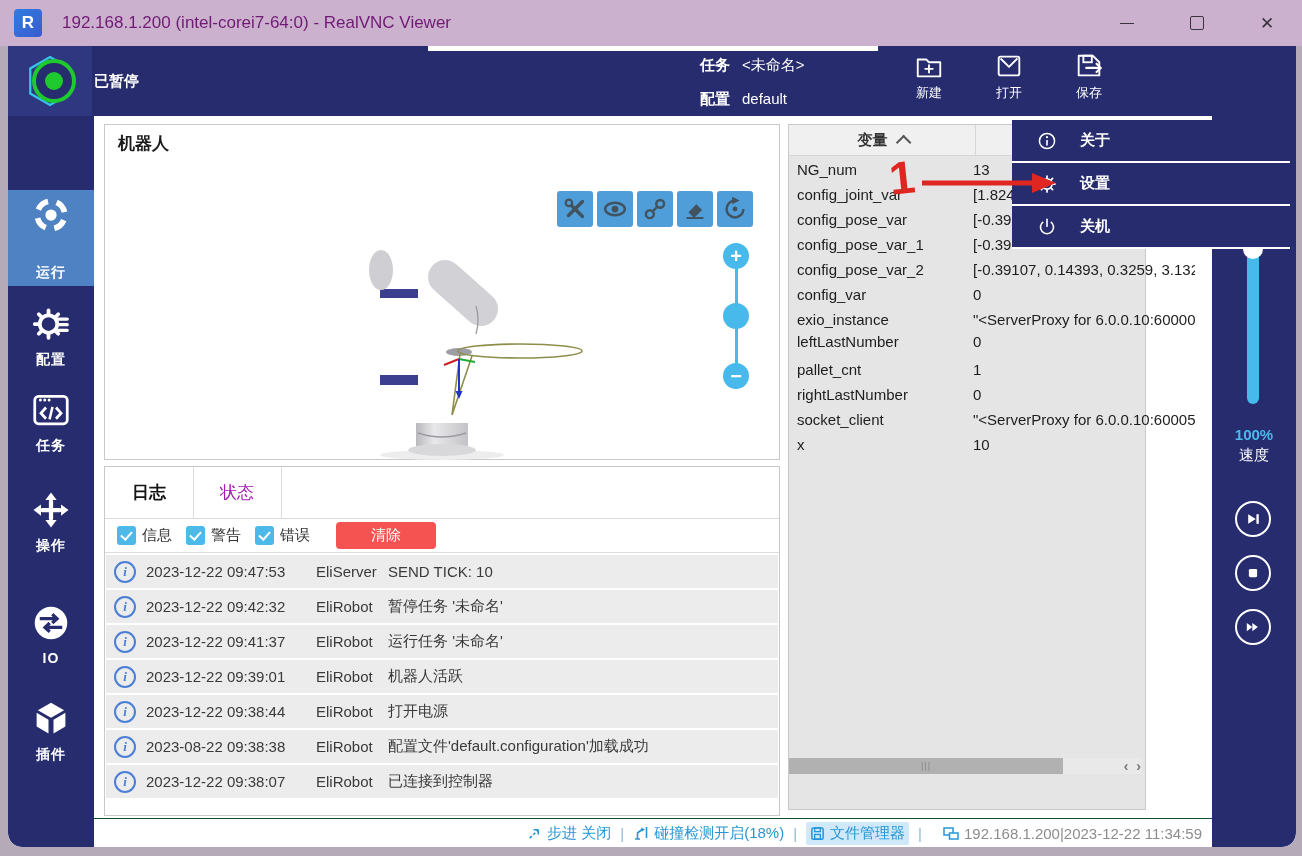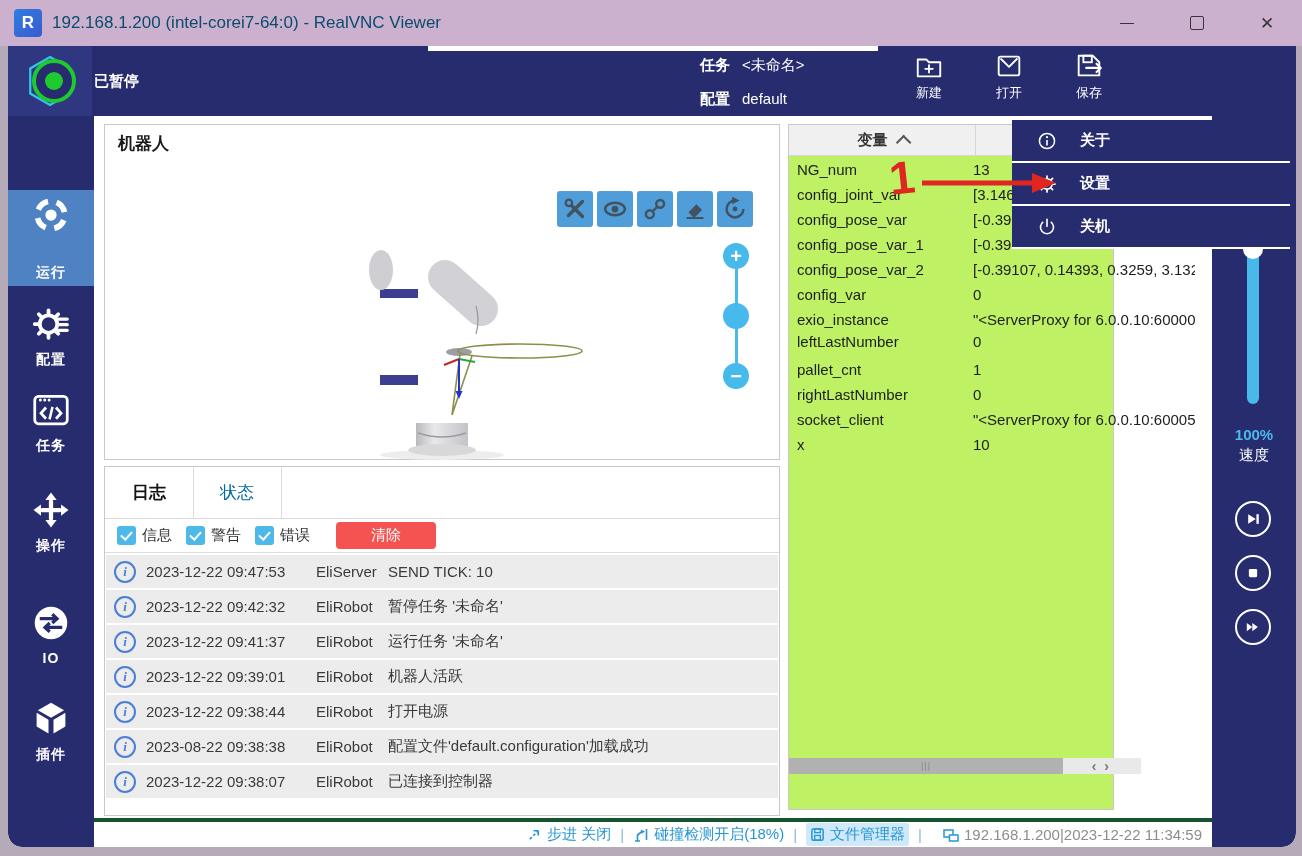--- a/index.html
+++ b/index.html
@@ -8,21 +8,21 @@
     background:#b5aab7;
     font-family:"Liberation Sans","DejaVu Sans",sans-serif;
     -webkit-font-smoothing:antialiased;
   }
   .abs{position:absolute;}
   
   .titlebar{left:0;top:0;width:1302px;height:46px;background:#cbb1cd;display:flex;align-items:center;}
   .vnc-icon{width:28px;height:28px;margin-left:14px;border-radius:4px;
     background:linear-gradient(135deg,#2f7de0,#3a5bd0);color:#fff;font-weight:bold;
     display:flex;align-items:center;justify-content:center;font-size:17px;}
-  .title-text{margin-left:10px;font-size:17px;color:#0c4a6e;}
+  .title-text{margin-left:20px;font-size:17px;color:#701a75;}
   .win-btns{position:absolute;right:0;top:0;height:46px;display:flex;align-items:center;}
   .win-btn{width:70px;height:46px;display:flex;align-items:center;justify-content:center;color:#3a3340;font-size:17px;}
   .max-glyph{width:12px;height:12px;border:1.6px solid #3a3340;border-radius:2px;}
   .min-glyph{width:14px;height:0;border-top:1.8px solid #3a3340;}
   
   .screen{left:8px;top:46px;width:1288px;height:801px;background:#ffffff;border-radius:0 0 14px 14px;overflow:hidden;}
   
   .app-header{left:0;top:0;width:1288px;height:70px;background:#272c6e;}
   .vnc-strip{left:420px;top:0;width:450px;height:5px;background:#fff;}
   .status-ring{left:24px;top:13px;width:36px;height:36px;border-radius:50%;border:4px solid #1fca2e;background:#272c6e;}
@@ -43,37 +43,37 @@
   .panel-title{left:110px;top:86px;font-size:17px;font-weight:bold;color:#1b1b1b;}
   .tool-btn{top:145px;width:36px;height:36px;background:#4f9ed9;border-radius:3px;display:flex;align-items:center;justify-content:center;}
   .zoomer{left:715px;top:197px;width:26px;height:146px;}
   .zoom-line{position:absolute;left:11.5px;top:13px;width:3px;height:120px;background:#47b9eb;}
   .zoom-circ{position:absolute;left:0;width:26px;height:26px;border-radius:50%;background:#47b9eb;color:#fff;
     display:flex;align-items:center;justify-content:center;font-size:20px;font-weight:bold;line-height:1;}
   
   .log-panel{left:96px;top:420px;width:676px;height:350px;background:#fff;border:1px solid #c8c8c8;box-sizing:border-box;}
   .tab{position:absolute;top:0;height:51px;width:88px;text-align:center;line-height:51px;font-size:17px;border-right:1px solid #dcdcdc;}
   .tab-active{font-weight:bold;color:#141414;}
-  .tab-inactive{color:#0369a1;}
+  .tab-inactive{color:#a21caf;}
   .tabs-border{position:absolute;left:0;top:51px;width:100%;height:0;border-top:1px solid #dcdcdc;}
   .filter-row{position:absolute;left:0;top:52px;width:100%;height:33px;border-bottom:1px solid #dcdcdc;display:flex;align-items:center;}
   .cb{width:19px;height:19px;border-radius:3px;box-sizing:border-box;position:relative;}
   .cb.checked{background:#4cb9e9;}
   .cb.checked::after{content:"";position:absolute;left:5.5px;top:2.5px;width:5px;height:9px;border:solid #fff;border-width:0 2.4px 2.4px 0;transform:rotate(42deg);}
   .cb.unchecked{background:#fff;border:2px solid #7cc0e8;}
   .cb-label{font-size:15px;color:#333;margin:0 14px 0 6px;}
   .clear-btn{width:100px;height:27px;background:#f45352;color:#fff;border:none;border-radius:4px;font-size:15px;margin-left:12px;}
   .log-row{position:absolute;left:1px;width:672px;height:33px;background:#ececec;display:flex;align-items:center;font-size:15px;color:#3a3a3a;}
   .info-icon{width:18px;height:18px;border:2px solid #4b7fd6;border-radius:50%;color:#4b7fd6;
     display:flex;align-items:center;justify-content:center;font-family:"Liberation Serif",serif;font-style:italic;font-weight:bold;font-size:13px;flex:0 0 auto;margin-left:8px;}
   .log-time{margin-left:10px;width:170px;}
   .log-src{width:72px;}
   .log-msg{white-space:nowrap;overflow:hidden;}
   
-  .var-panel{left:780px;top:78px;width:326px;height:686px;background:#bef264;border:1px solid #c8c8c8;box-sizing:border-box;}
+  .var-panel{left:780px;top:78px;width:358px;height:686px;background:#e5e5e5;border:1px solid #c8c8c8;box-sizing:border-box;}
   .var-header{position:absolute;left:0;top:0;width:100%;height:30px;border-bottom:1px solid #d6d6d6;}
   .var-hcell1{position:absolute;left:0;top:0;width:186px;height:30px;background:#f0f0f0;border-right:1px solid #d6d6d6;
     display:flex;align-items:center;justify-content:center;font-size:15px;font-weight:bold;color:#333;gap:8px;}
   .var-hcell2{position:absolute;left:187px;top:0;right:0;height:30px;background:#f0f0f0;}
   .chev-up{width:9px;height:9px;border:solid #555;border-width:2px 2px 0 0;transform:rotate(-45deg) translateY(3px);}
   .var-row{position:absolute;left:0;width:406px;height:25px;font-size:15px;color:#1d1d1d;display:flex;align-items:center;}
   .var-name{margin-left:8px;width:176px;flex:0 0 auto;white-space:nowrap;overflow:hidden;}
   .var-val{white-space:nowrap;overflow:hidden;}
   .hscroll-track{position:absolute;left:0;top:633px;width:352px;height:16px;background:#e9e9e9;}
   .hscroll-thumb{position:absolute;left:0;top:0;width:274px;height:16px;background:#b1b1b1;display:flex;align-items:center;justify-content:center;color:#888;font-size:9px;letter-spacing:1px;}
@@ -87,21 +87,21 @@
   .speed-lbl{position:absolute;left:0;top:330px;width:84px;text-align:center;color:#fff;font-size:15px;}
   .play-btn{position:absolute;left:23px;width:36px;height:36px;border:2.5px solid #fff;border-radius:50%;box-sizing:border-box;display:flex;align-items:center;justify-content:center;}
   
   .menu{left:1004px;top:74px;width:278px;z-index:50;}
   .menu-item{height:41px;background:#272c6e;border-bottom:2px solid #fff;display:flex;align-items:center;color:#fff;}
   .menu-item .lbl{font-size:15px;font-weight:bold;margin-left:22px;}
   .menu-item svg{margin-left:24px;}
   
   .annot{left:866px;top:100px;width:200px;height:62px;z-index:60;pointer-events:none;}
   
-  .statusbar{left:86px;top:772px;width:1118px;height:29px;background:#fff;border-top:4px solid #14532d;box-sizing:border-box;
+  .statusbar{left:86px;top:772px;width:1118px;height:29px;background:#fff;border-top:1px solid #14532d;box-sizing:border-box;
     display:flex;align-items:center;justify-content:flex-end;gap:9px;padding-right:10px;font-size:15px;}
   .st-blue{color:#2796d4;display:flex;align-items:center;gap:5px;}
   .st-sep{color:#8fb9d4;}
   .st-fm{background:#cfe9fa;padding:2px 4px;border-radius:2px;}
   .st-gray{color:#8d8d8d;display:flex;align-items:center;gap:5px;padding-left:12px;}
 </style>
 </head>
 <body>
 
 <div class="abs titlebar">
@@ -394,21 +394,21 @@
       </div>
       <div class="var-hcell2"></div>
     </div>
 
     <div class="var-row" style="top:32px;">
         <span class="var-name">NG_num</span>
         <span class="var-val">13</span>
       </div>
     <div class="var-row" style="top:57px;">
         <span class="var-name">config_joint_var</span>
-        <span class="var-val">[3.146</span>
+        <span class="var-val">[1.824</span>
       </div>
     <div class="var-row" style="top:82px;">
         <span class="var-name">config_pose_var</span>
         <span class="var-val">[-0.39</span>
       </div>
     <div class="var-row" style="top:107px;">
         <span class="var-name">config_pose_var_1</span>
         <span class="var-val">[-0.39</span>
       </div>
     <div class="var-row" style="top:132px;">

